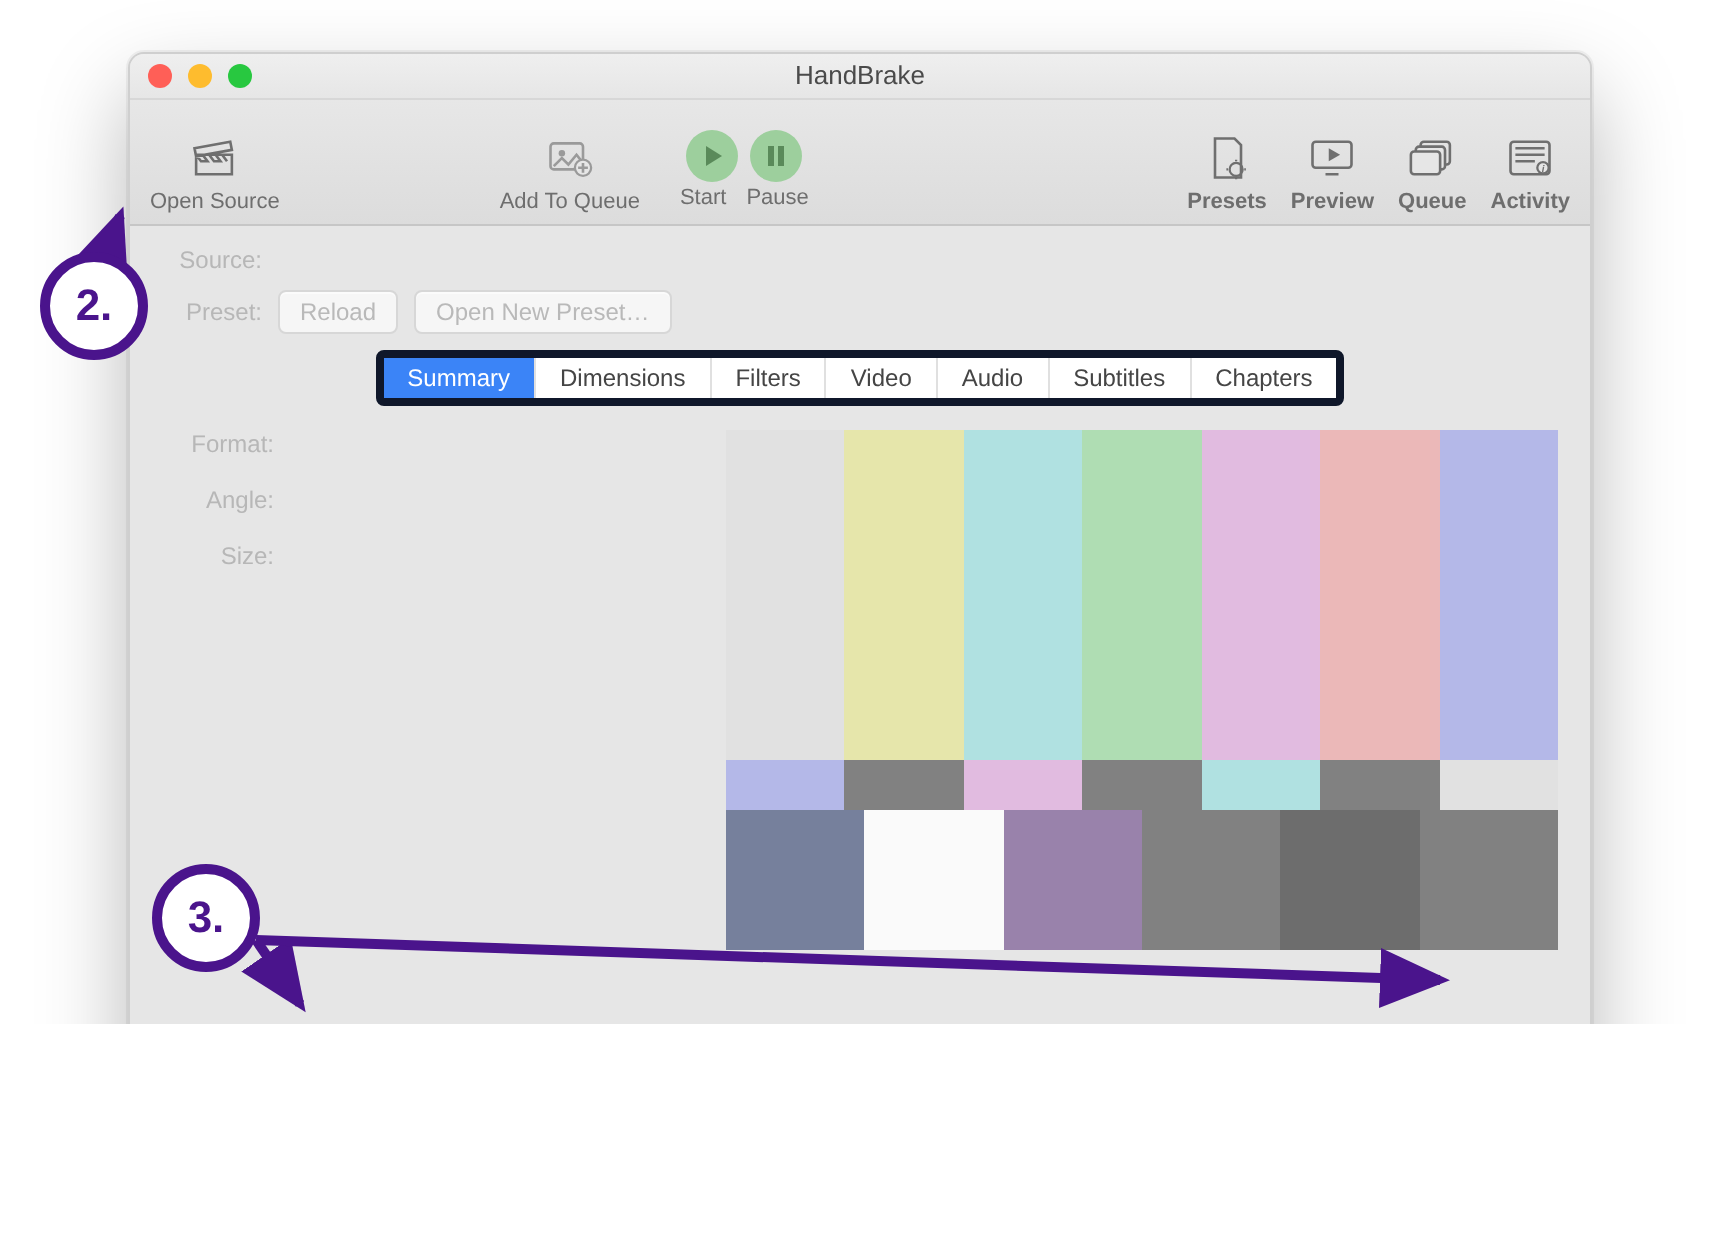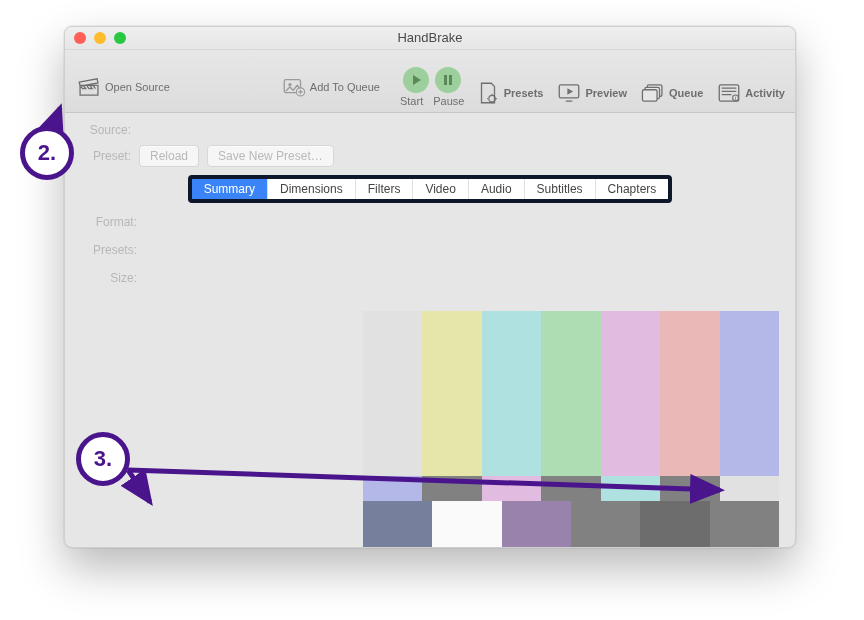--- a/index.html
+++ b/index.html
@@ -1,33 +1,33 @@
 <!DOCTYPE html>
 <html><head>
 <meta charset="utf-8">
 <style>
   html,body{margin:0;padding:0;background:#fff;font-family:-apple-system,Helvetica,Arial,sans-serif;font-size:13px;color:#555;}
-  .stage{position:relative;width:864px;height:620px;}
+  .stage{position:relative;width:864px;height:512px;}
   .window{
     position:absolute;left:64px;top:26px;width:730px;height:520px;
     background:#e6e6e6;border:1px solid #cfcfcf;border-radius:8px;
     box-shadow:0 20px 45px rgba(0,0,0,.28),0 0 0 1px rgba(0,0,0,.05);
     overflow:hidden;
   }
   
   .titlebar{position:relative;height:22px;background:linear-gradient(#efefef,#e6e6e6);border-bottom:1px solid #d7d7d7;}
   .traffic{position:absolute;left:9px;top:5px;display:flex;gap:8px;}
   .dot{width:12px;height:12px;border-radius:50%;}
   .dot.red{background:#ff5f57;}
   .dot.yellow{background:#febc2e;}
   .dot.green{background:#28c840;}
   .titlebar .title{position:absolute;left:0;right:0;text-align:center;top:3px;font-size:13px;color:#4a4a4a;}
   
   .toolbar{height:57px;background:linear-gradient(#e7e7e7,#dcdcdc);border-bottom:1px solid #c6c6c6;display:flex;align-items:flex-end;padding:0 10px 5px 10px;}
-  .tb-item{display:flex;flex-direction:row;align-items:center;justify-content:flex-end;gap:2px;color:#6e6e6e;font-size:11px;cursor:default;}
+  .tb-item{display:flex;flex-direction:column;align-items:center;justify-content:flex-end;gap:2px;color:#6e6e6e;font-size:11px;cursor:default;}
   .tb-left{display:flex;gap:20px;}
   .tb-left .tb-item:first-child{margin-left:0;}
   .tb-right{margin-left:auto;display:flex;gap:12px;font-weight:bold;}
   .tb-icon{width:28px;height:28px;display:flex;align-items:center;justify-content:center;color:#6c6c6c;}
   .tb-icon svg{width:26px;height:26px;fill:#6f6f6f;}
   .toolbar .tb-label{white-space:nowrap;}
   .start-pause{display:flex;flex-direction:column;align-items:center;}
   .sp-row{display:flex;gap:6px;}
   .circle-btn{width:26px;height:26px;border-radius:50%;background:#9dcf9d;display:flex;align-items:center;justify-content:center;}
   .circle-btn svg{width:12px;height:12px;fill:#5a8a5a;}
@@ -55,21 +55,21 @@
   .updown::before,.updown::after{content:"";width:0;height:0;border-left:3px solid transparent;border-right:3px solid transparent;}
   .updown::before{border-bottom:4px solid #b8b8b8;}
   .updown::after{border-top:4px solid #b8b8b8;}
   .btn{background:#f6f6f6;color:#b9b9b9;padding:0 10px;cursor:default;}
   
   .segbar{display:flex;margin:6px auto 12px auto;width:fit-content;border:4px solid #0f172a;border-radius:4px;overflow:hidden;font-size:12px;}
   .seg{padding:3px 12px;background:#fff;color:#454545;border-right:1px solid #e0e0e0;cursor:default;}
   .seg:last-child{border-right:none;}
   .seg.active{background:#3b84f7;color:#fff;}
   
-  .midwrap{display:flex;gap:12px;margin-left:0;flex-direction:column;}
+  .midwrap{display:flex;gap:12px;margin-left:0;}
   .leftcol{width:270px;}
   .leftcol .row{margin-bottom:14px;}
   .leftcol .lbl{width:56px;display:inline-block;}
   .preview{position:relative;width:416px;height:260px;margin-left:auto;margin-right:0;background:#e0e0e0;overflow:hidden;}
   .bars-top{display:flex;height:165px;}
   .bars-top>div{flex:1;}
   .bars-mid{display:flex;height:25px;}
   .bars-mid>div{flex:1;}
   .bars-bot{display:flex;height:70px;}
   .bars-bot>div{flex:1;}
@@ -190,41 +190,41 @@
           <span class="lbl" style="width:50px">Source:</span>
         </div>
 
 
       <div class="row">
         <span class="lbl" style="width:50px">Preset:</span>
         <div class="btn">
             <span>Reload</span>
           </div>
         <div class="btn">
-            <span>Save New Preset…</span>
+            <span>Open New Preset…</span>
           </div>
       </div>
 
       <div class="segbar">
         <div class="seg active">Summary</div>
         <div class="seg">Dimensions</div>
         <div class="seg">Filters</div>
         <div class="seg">Video</div>
         <div class="seg">Audio</div>
         <div class="seg">Subtitles</div>
         <div class="seg">Chapters</div>
       </div>
 
       <div class="midwrap">
         <div class="leftcol">
           <div class="row">
             <span class="lbl">Format:</span>
           </div>
           <div class="row">
-              <span class="lbl">Presets:</span>
+              <span class="lbl">Angle:</span>
             </div>
           <div class="row">
               <span class="lbl">Size:</span>
             </div>
         </div>
 
         <div class="preview">
           <div class="bars-top" id="bars-top">
               <div style="background: rgb(212, 212, 212);"></div>
               <div style="background: rgb(220, 219, 135);"></div>

